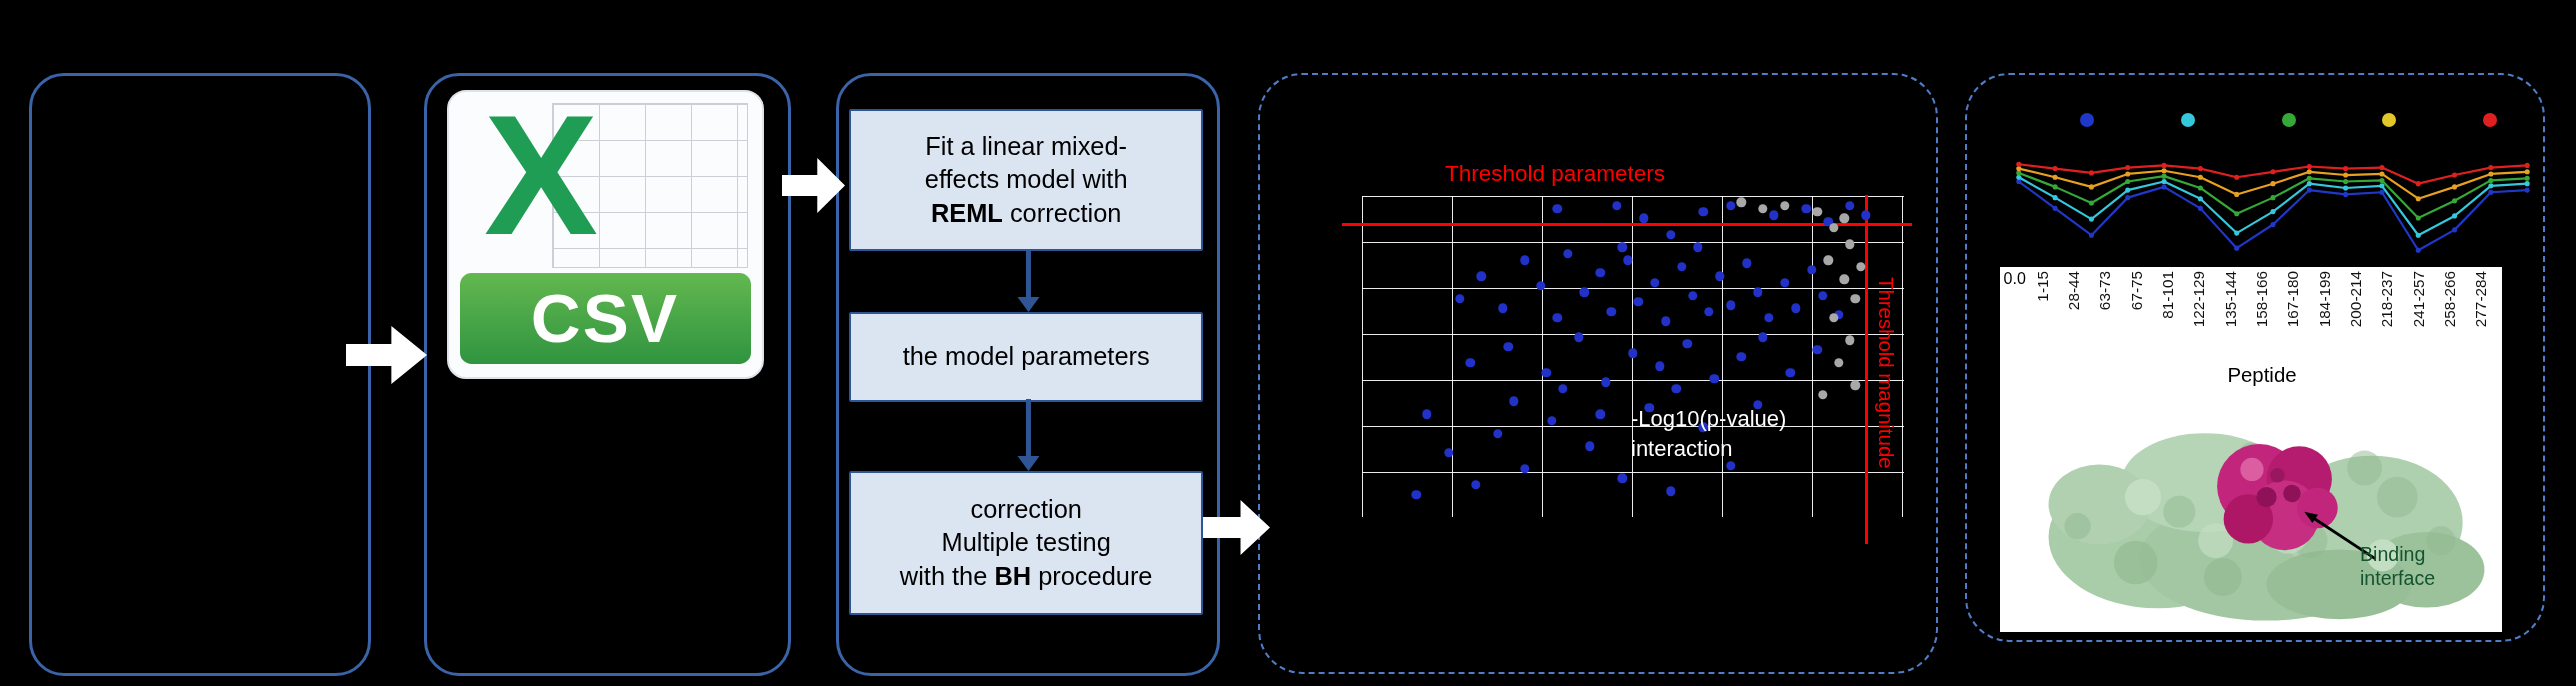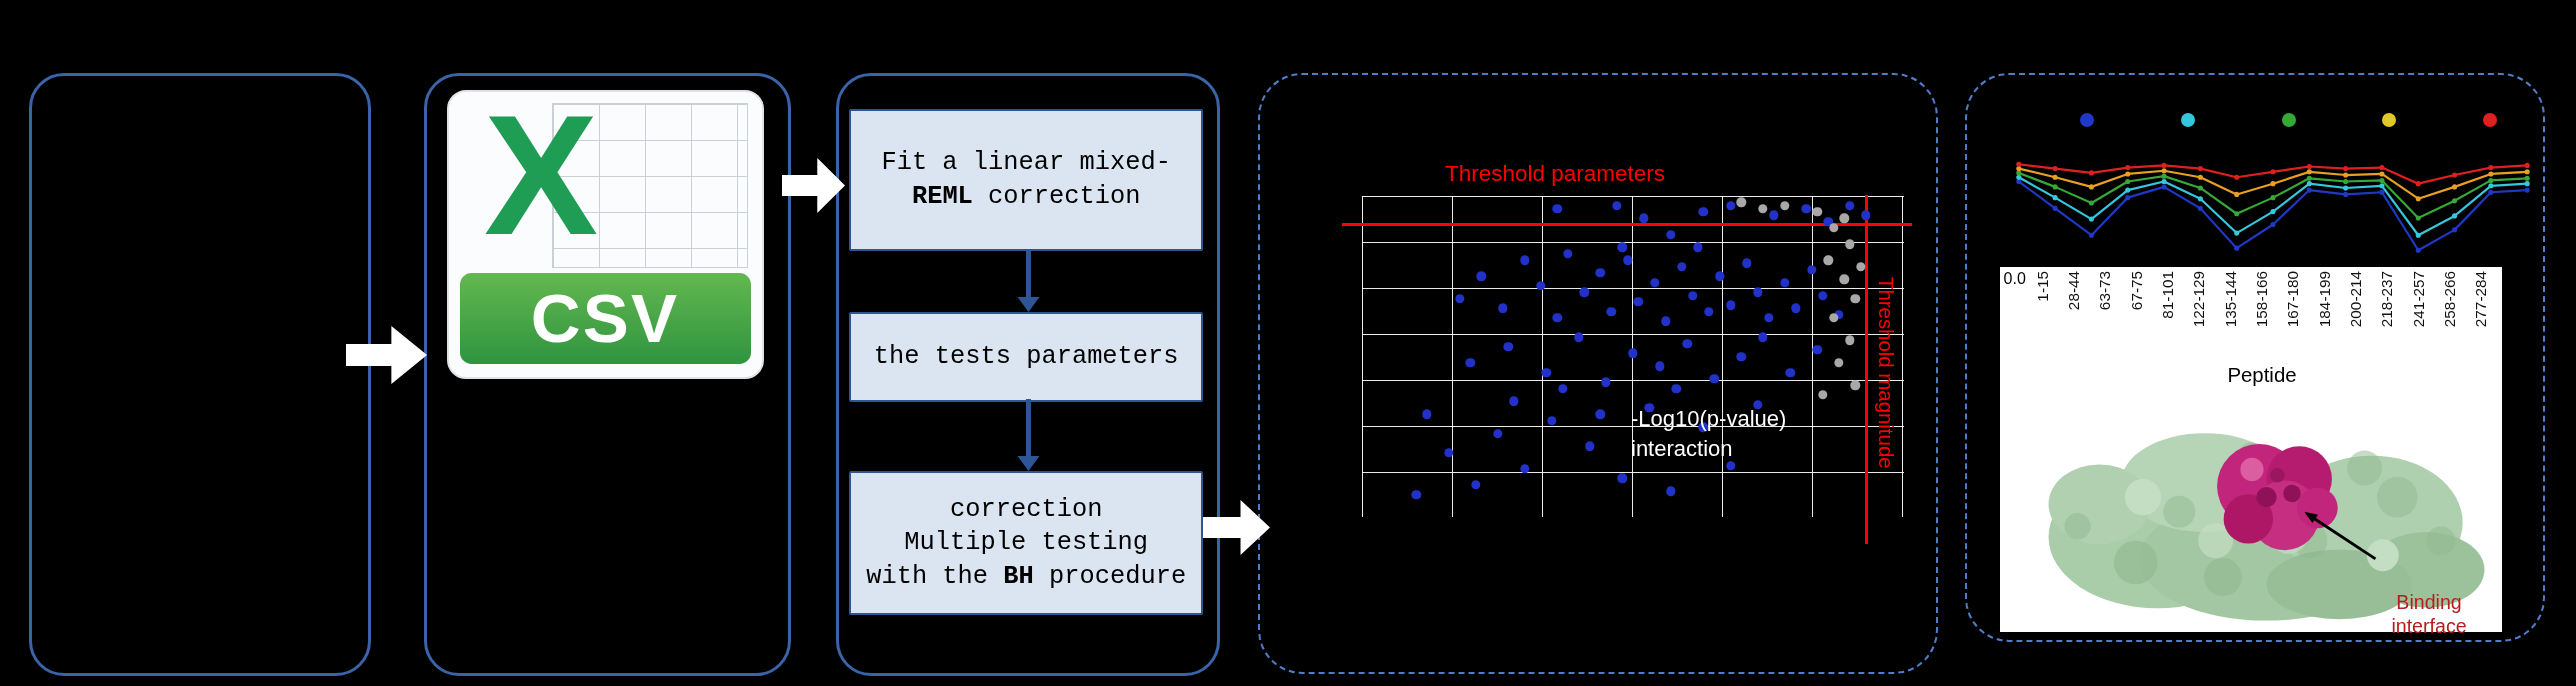--- a/index.html
+++ b/index.html
@@ -32,21 +32,21 @@
     background-size:46px 36px;}
   .csv-x{position:absolute;left:2%;top:-3%;width:55%;height:64%;display:flex;align-items:center;
     justify-content:center;font-size:171px;font-weight:800;color:var(--csv-x-green,#1F9D55);}
   .csv-banner{position:absolute;left:3.5%;bottom:4.5%;width:93%;height:32%;border-radius:11.6px;
     background:linear-gradient(180deg,#63B84F,var(--csv-banner-green,#2F9440));display:flex;
     align-items:center;justify-content:center;font-size:69px;font-weight:800;color:#fff;letter-spacing:2.2px;}
 
   
   .step-box{position:absolute;left:10.2px;width:350px;background:var(--box-fill,#DBE5F2);
     border:2.2px solid var(--box-border,#2E5596);display:flex;flex-direction:column;justify-content:center;
-    text-align:center;font-size:25.4px;line-height:1.32;color:#000;border-radius:2.2px;font-family:Liberation Mono, monospace;}
+    text-align:center;font-size:25.4px;line-height:1.32;color:#000;border-radius:2.2px;}
   #sb1{top:33px;height:138px;} #sb2{top:236px;height:86px;} #sb3{top:395px;height:140px;}
   .b{font-weight:bold;text-align:center;}
   .connector{position:absolute;left:50%;transform:translateX(-50%);width:23px;}
   #ca1{top:173px;height:63px;} #ca2{top:323px;height:72px;}
   .connector .shaft{position:absolute;left:50%;transform:translateX(-50%);top:0;width:5.1px;
     height:calc(100% - 14.5px);background:var(--flow-arrow,#2E5596);}
   .connector .head{position:absolute;left:50%;transform:translateX(-50%);bottom:0;width:0;height:0;
     border-left:11px solid transparent;border-right:11px solid transparent;
     border-top:15.3px solid var(--flow-arrow,#2E5596);}
 
@@ -67,21 +67,21 @@
   .legend-row{position:absolute;left:113px;top:38px;width:417px;display:flex;justify-content:space-between;}
   .leg-dot{width:14px;height:14px;border-radius:50%;display:block;}
   .uptake-svg{position:absolute;left:46px;top:64px;}
   .white-region{position:absolute;left:33px;top:192px;width:502px;height:365px;background:#fff;}
   .ytick{position:absolute;left:3.6px;top:2.9px;font-size:16px;color:#000;}
   .tick-row{position:absolute;left:27px;top:4.4px;width:470px;height:87px;display:flex;}
   .tickcell{flex:1;display:flex;align-items:flex-start;justify-content:center;}
   .tickcell span{writing-mode:vertical-rl;transform:rotate(180deg);font-size:15.3px;color:#111;white-space:nowrap;}
   .xlabel{position:absolute;left:27px;top:97px;width:470px;text-align:center;font-size:20.4px;color:#000;}
   .protein-svg{position:absolute;left:34px;top:121px;}
-  .caption{position:absolute;left:360px;top:275px;width:138px;text-align:center;font-size:19.6px;color:#b91c1c;line-height:1.25;margin-top:48px;}
+  .caption{position:absolute;left:360px;top:275px;width:138px;font-size:19.6px;color:#14532d;line-height:1.25;}
   .caption span{display:block;}
 </style>
 </head>
 <body>
 
 <div class="canvas">
 
   <div class="panel solid" id="p1"></div>
 
   <div class="block-arrow" id="ba1"></div>
@@ -92,28 +92,29 @@
       <div class="csv-x">X</div>
       <div class="csv-banner">CSV</div>
     </div>
   </div>
 
   <div class="block-arrow" id="ba2"></div>
 
   <div class="panel solid" id="p3">
     <div class="step-box" id="sb1">
       <div><span>Fit a linear mixed-</span></div>
+      <div><span>effects model with</span></div>
       <div><span class="b">REML</span><span> correction</span></div>
     </div>
     <div class="connector" id="ca1">
       <div class="shaft"></div>
       <div class="head"></div>
     </div>
     <div class="step-box" id="sb2">
-      <div><span>the tests parameters</span></div>
+      <div><span>the model parameters</span></div>
     </div>
     <div class="connector" id="ca2">
       <div class="shaft"></div>
       <div class="head"></div>
     </div>
     <div class="step-box" id="sb3">
       <div><span>correction</span></div>
       <div><span>Multiple testing</span></div>
       <div><span>with the </span><span class="b">BH</span><span> procedure</span></div>
     </div>

